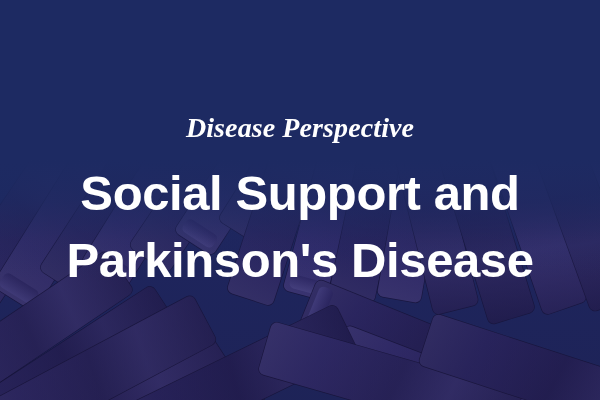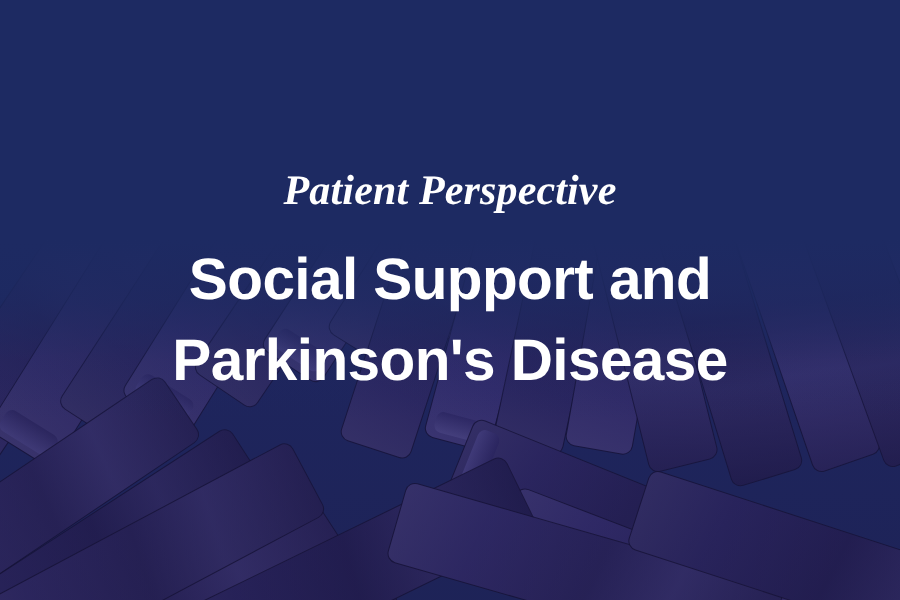--- a/index.html
+++ b/index.html
@@ -98,21 +98,21 @@
     font-weight: 700;
     font-size: 28px;
     line-height: 1.1;
     color: #ffffff;
     letter-spacing: 0.1px;
   }
   #headline {
     margin-top: 16px;
     font-family: "Liberation Sans", "DejaVu Sans", sans-serif;
     font-weight: 700;
-    font-size: 39px;
+    font-size: 49px;
     line-height: 1.38;
     color: #ffffff;
     letter-spacing: -0.4px;
     white-space: pre-line;
   }
 </style>
 </head>
 <body>
 
 <div id="canvas">
@@ -230,18 +230,18 @@
       <div class="book" style="left:460px; top:0px; width:260px; height:54px; transform:rotate(18deg); background:#2c2663;">
         <div class="spine-hi"></div>
       </div>
     </div>
 
     <div id="photo-tint"></div>
     <div id="photo-fade"></div>
   </div>
 
   <div id="text-block">
-    <div id="eyebrow">Patient Perspective</div>
+    <div id="eyebrow">Disease Perspective</div>
     <div id="headline">Social Support and
 Parkinson's Disease</div>
   </div>
 
 </div>
 
 </body></html>

